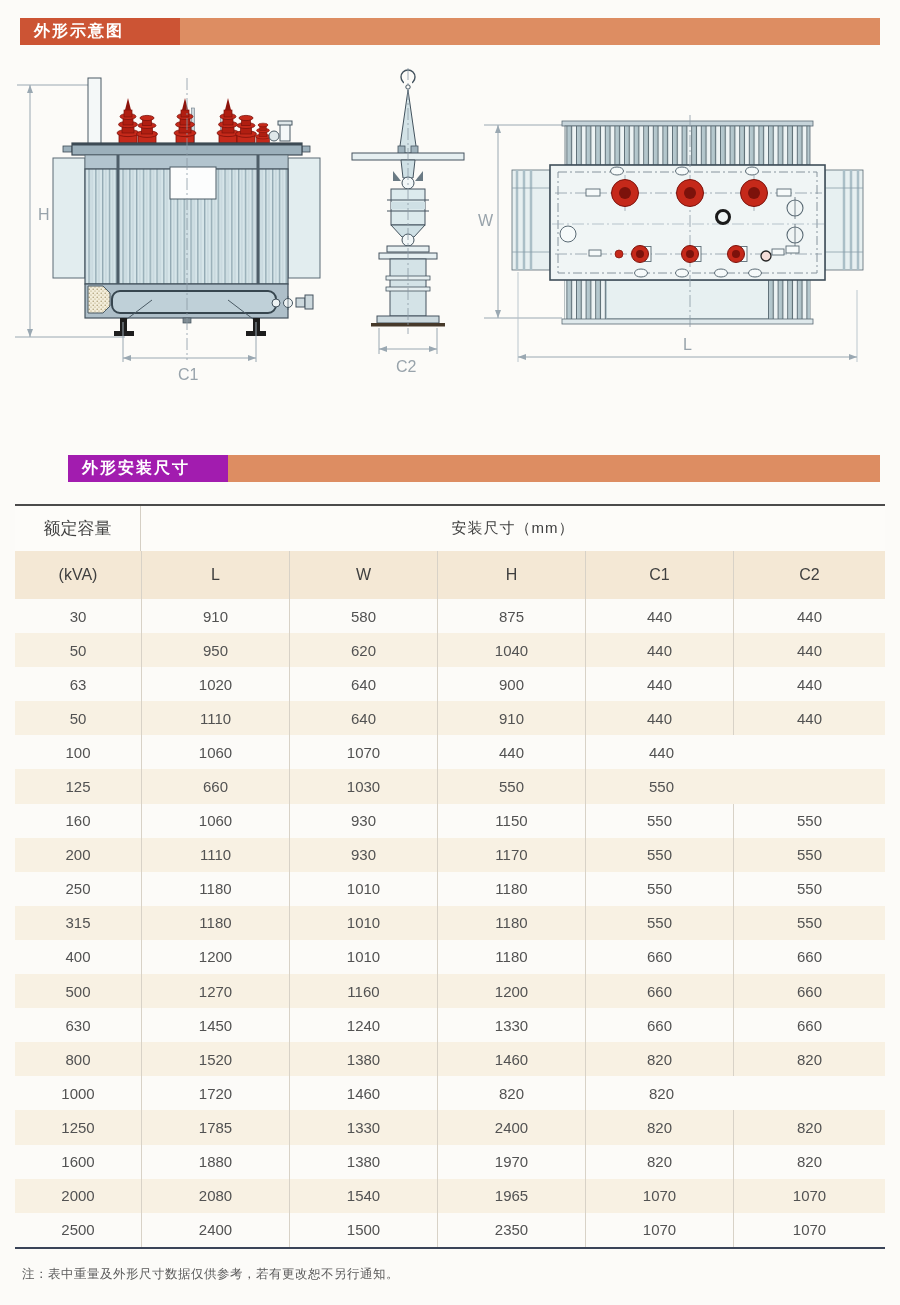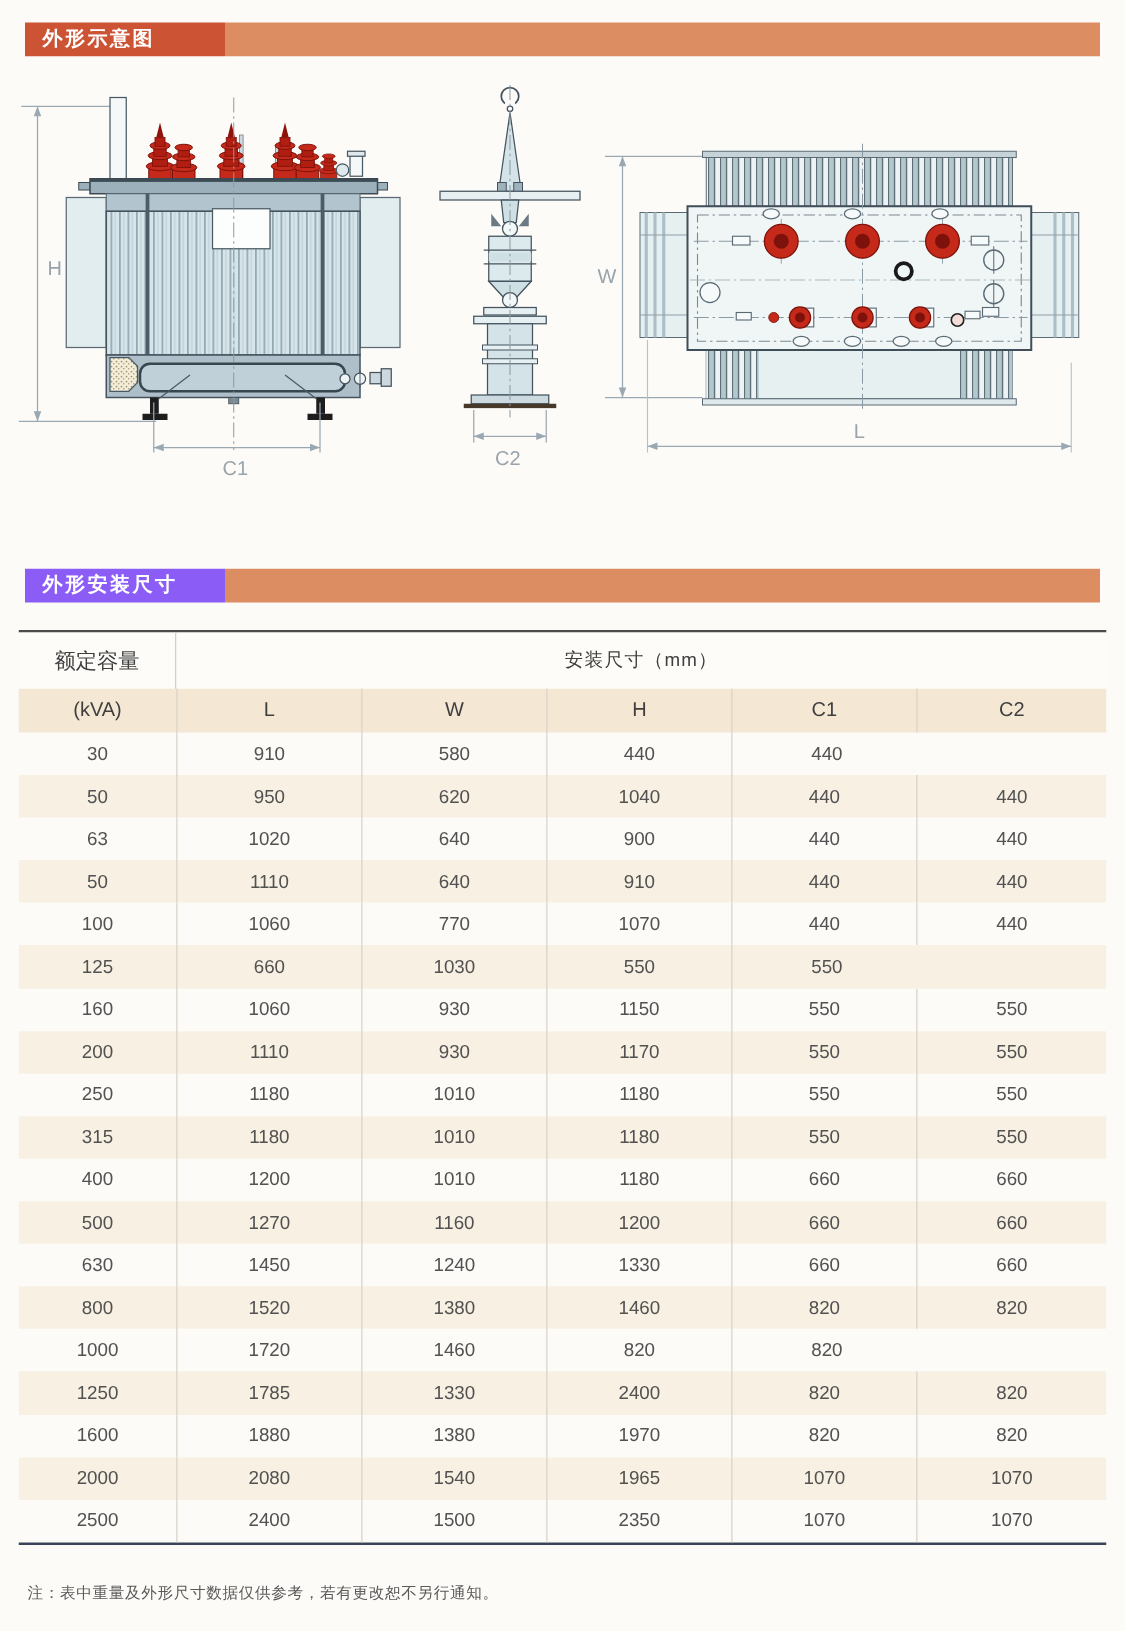--- a/index.html
+++ b/index.html
@@ -15,21 +15,21 @@
   #bar1 { top:18px; } #bar2 { top:455px; }
 
   
   .dim-table { position:absolute; left:15px; top:504px; width:870px;
     border-top:2px solid #4b4b4b; border-bottom:2.5px solid #3a4458; }
   .thead1 { display:flex; height:45px; background:#fdfcf9; }
   .thead1 .c1 { width:126px; display:flex; align-items:center; justify-content:center;
     font-size:17px; color:#3f3f3f; border-right:1px solid #d5cfc4; }
   .thead1 .cg { flex:1; display:flex; align-items:center; justify-content:center;
     font-size:15px; color:#3f3f3f; letter-spacing:1px; }
-  .thead2 { display:flex; height:35px; background:#f4e8d5; }
+  .thead2 { display:flex; height:48px; background:#f4e8d5; }
   .thead2 div { display:flex; align-items:center; justify-content:center;
     font-size:16px; color:#3f3f3f; }
   .tbody .trow { display:flex; height:34.1px; }
   .tbody .trow:nth-child(even) { background:#f8f1e3; }
   .trow div { display:flex; align-items:center; justify-content:center;
     font-size:15px; color:#525252; }
   .colA { width:126px; } .colB { width:148px; border-left:1px solid #d8d2c7; }
   .colF { width:152px; border-left:1px solid #d8d2c7; }
 
   .note { position:absolute; left:22px; top:1266px; font-size:12.5px; color:#5a5a5a;
@@ -272,21 +272,21 @@
       <line x1="518" y1="212" x2="518" y2="302" stroke="#b5c1c9" stroke-width=".9"></line>
       <line x1="857" y1="230" x2="857" y2="302" stroke="#b5c1c9" stroke-width=".9"></line>
       <line x1="518" y1="297" x2="857" y2="297" stroke="#9aa8b2" stroke-width="1"></line>
       <polygon points="518,297 526,294 526,300" fill="#9aa8b2"></polygon>
       <polygon points="857,297 849,294 849,300" fill="#9aa8b2"></polygon>
       <text class="dimlbl" x="683" y="290">L</text>
     </g>
   </svg>
 
   <div class="secbar" id="bar2">
-    <div class="seg-dark" style="background:#8b5cf6;">外形安装尺寸</div>
+    <div class="seg-dark" style="background:#a21caf;margin-left:48px;">外形安装尺寸</div>
     <div class="seg-light" style="background:#dd8d62;"></div>
   </div>
 
   <div class="dim-table">
     <div class="thead1">
       <div class="c1">额定容量</div>
       <div class="cg">安装尺寸（mm）</div>
     </div>
     <div class="thead2">
       <div class="colA">(kVA)</div>
@@ -294,20 +294,21 @@
       <div class="colB">W</div>
       <div class="colB">H</div>
       <div class="colB">C1</div>
       <div class="colF">C2</div>
     </div>
     <div class="tbody">
         <div class="trow">
       <div class="colA">30</div>
       <div class="colB">910</div>
       <div class="colB">580</div>
+      <div class="colB">875</div>
       <div class="colB">440</div>
       <div class="colF">440</div>
     </div>
         <div class="trow">
       <div class="colA">50</div>
       <div class="colB">950</div>
       <div class="colB">620</div>
       <div class="colB">1040</div>
       <div class="colB">440</div>
       <div class="colF">440</div>
@@ -324,21 +325,20 @@
       <div class="colA">50</div>
       <div class="colB">1110</div>
       <div class="colB">640</div>
       <div class="colB">910</div>
       <div class="colB">440</div>
       <div class="colF">440</div>
     </div>
         <div class="trow">
       <div class="colA">100</div>
       <div class="colB">1060</div>
-      <div class="colB">770</div>
       <div class="colB">1070</div>
       <div class="colB">440</div>
       <div class="colF">440</div>
     </div>
         <div class="trow">
       <div class="colA">125</div>
       <div class="colB">660</div>
       <div class="colB">1030</div>
       <div class="colB">550</div>
       <div class="colF">550</div>

